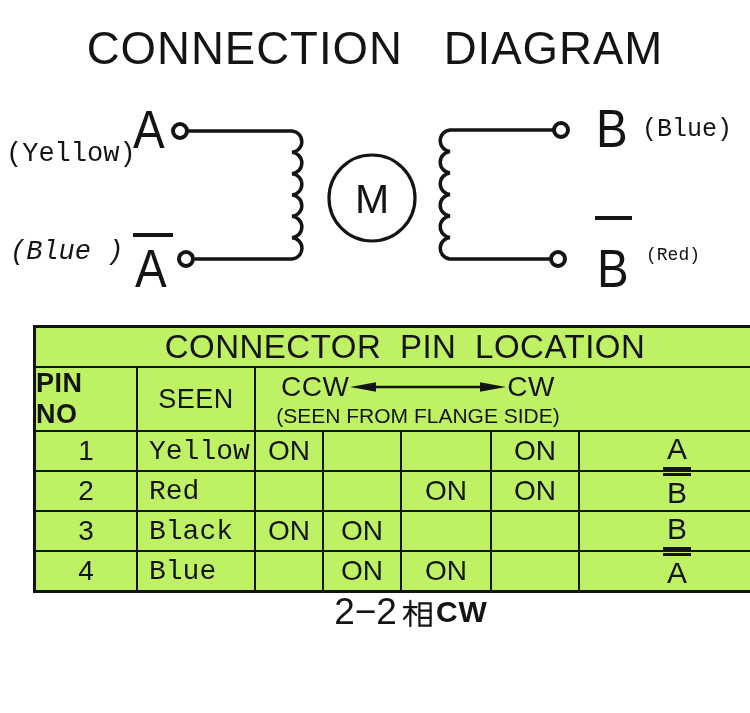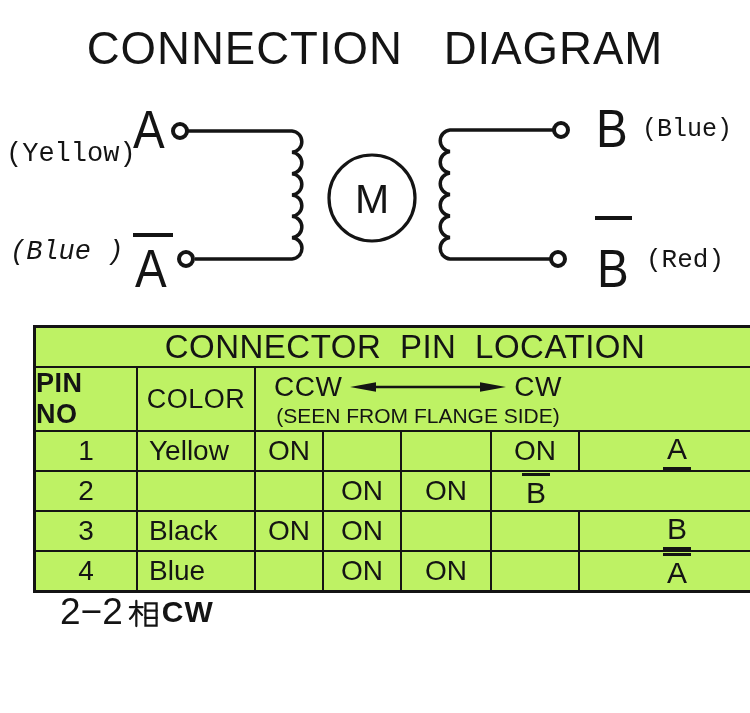--- a/index.html
+++ b/index.html
@@ -33,35 +33,35 @@
   .t-title{
     height:38px;border-bottom:2px solid #141414;
     display:flex;align-items:center;justify-content:center;
     font-size:33px;letter-spacing:.5px;word-spacing:9px;transform-origin:center;
   }
   .t-header{display:grid;grid-template-columns:102px 118px 324px 1fr;height:62px;border-bottom:2px solid #141414;}
   .h-cell{border-right:2px solid #141414;display:flex;align-items:center;justify-content:center;font-size:27px;letter-spacing:.5px;}
   .h-cell:last-child{border-right:none;}
   .h-pin{word-spacing:6px;font-weight:bold;}
   .ccw-cell{flex-direction:column;justify-content:center;gap:1px;}
-  .ccw-line1{display:flex;align-items:center;gap:7px;font-size:28px;}
+  .ccw-line1{display:flex;align-items:center;font-size:28px;}
   .ccw-line2{font-size:21px;letter-spacing:0;white-space:pre;text-align:center;}
   .phase-h{font-size:34px;}
 
   .t-row{display:grid;grid-template-columns:102px 118px 68px 78px 90px 88px 1fr;height:38px;border-bottom:2px solid #141414;}
   .t-row:last-child{border-bottom:none;}
   .cell{border-right:2px solid #141414;display:flex;align-items:center;justify-content:center;font-size:28px;}
   .cell:last-child{border-right:none;}
-  .cell.color{justify-content:flex-start;padding-left:11px;font-family:Liberation Sans, sans-serif;font-size:28px;}
+  .cell.color{justify-content:flex-start;padding-left:11px;font-family:Liberation Mono, monospace;font-size:28px;}
   .cell.phase{font-size:30px;}
   .cell.phase .over{border-top:3px solid #141414;padding:0 4px 0 4px;}
   .cell.phase .under{border-bottom:3px solid #141414;padding:0 4px 1px 4px;}
 
   
-  .caption{left:0;right:16px;top:591px;display:flex;padding-left:32px;}
+  .caption{left:0;right:16px;top:591px;display:flex;justify-content:center;padding-left:32px;}
   .caption-inner{display:flex;align-items:center;transform:translateX(28px);}
   .cap-prefix{font-size:37px;}
   .cap-suffix{font-size:30px;font-weight:600;letter-spacing:1px;}
   .xiang{margin:2px 3px 0 5px;}
 </style>
 </head>
 <body>
 
 <div class="abs main-title">CONNECTION DIAGRAM</div>
 
@@ -94,28 +94,28 @@
 
 <div class="abs lbl mono" style="left:10px;top:238px;font-size:27px;font-style:italic;">(Blue )</div>
 <div class="abs bar" style="left:133px;top:233px;width:40px;"></div>
 <div class="abs lbl big-letter" style="left:135px;top:239px;">A</div>
 
 <div class="abs lbl big-letter" style="left:596px;top:99px;">B</div>
 <div class="abs lbl mono" style="left:642px;top:116px;font-size:25px;">(Blue)</div>
 
 <div class="abs bar" style="left:595px;top:216px;width:37px;"></div>
 <div class="abs lbl big-letter" style="left:597px;top:239px;">B</div>
-<div class="abs lbl mono" style="left:646px;top:246px;font-size:26px;">(Red)</div>
+<div class="abs lbl mono" style="left:646px;top:246px;font-size:18px;">(Red)</div>
 
 <div class="abs pin-table">
   <div class="t-title">CONNECTOR PIN LOCATION</div>
 
   <div class="t-header">
     <div class="h-cell h-pin">PIN NO</div>
-    <div class="h-cell">COLOR</div>
+    <div class="h-cell">SEEN</div>
     <div class="h-cell ccw-cell">
       <div class="ccw-line1">
         <span>CCW</span>
         <svg width="158" height="16" viewBox="0 0 158 16">
           <line x1="22" y1="8" x2="136" y2="8" stroke="#141414" stroke-width="2.6"></line>
           <polygon points="1,8 27,3.2 27,12.8" fill="#141414"></polygon>
           <polygon points="157,8 131,3.2 131,12.8" fill="#141414"></polygon>
         </svg>
         <span>CW</span>
       </div>
@@ -130,20 +130,21 @@
         <div class="cell on">ON</div>
         <div class="cell on"></div>
         <div class="cell on"></div>
         <div class="cell on">ON</div>
         <div class="cell phase">
           <span class="under">A</span>
         </div>
       </div>
       <div class="t-row">
         <div class="cell pin">2</div>
+        <div class="cell color">Red</div>
         <div class="cell on"></div>
         <div class="cell on"></div>
         <div class="cell on">ON</div>
         <div class="cell on">ON</div>
         <div class="cell phase">
           <span class="over">B</span>
         </div>
       </div>
       <div class="t-row">
         <div class="cell pin">3</div>

